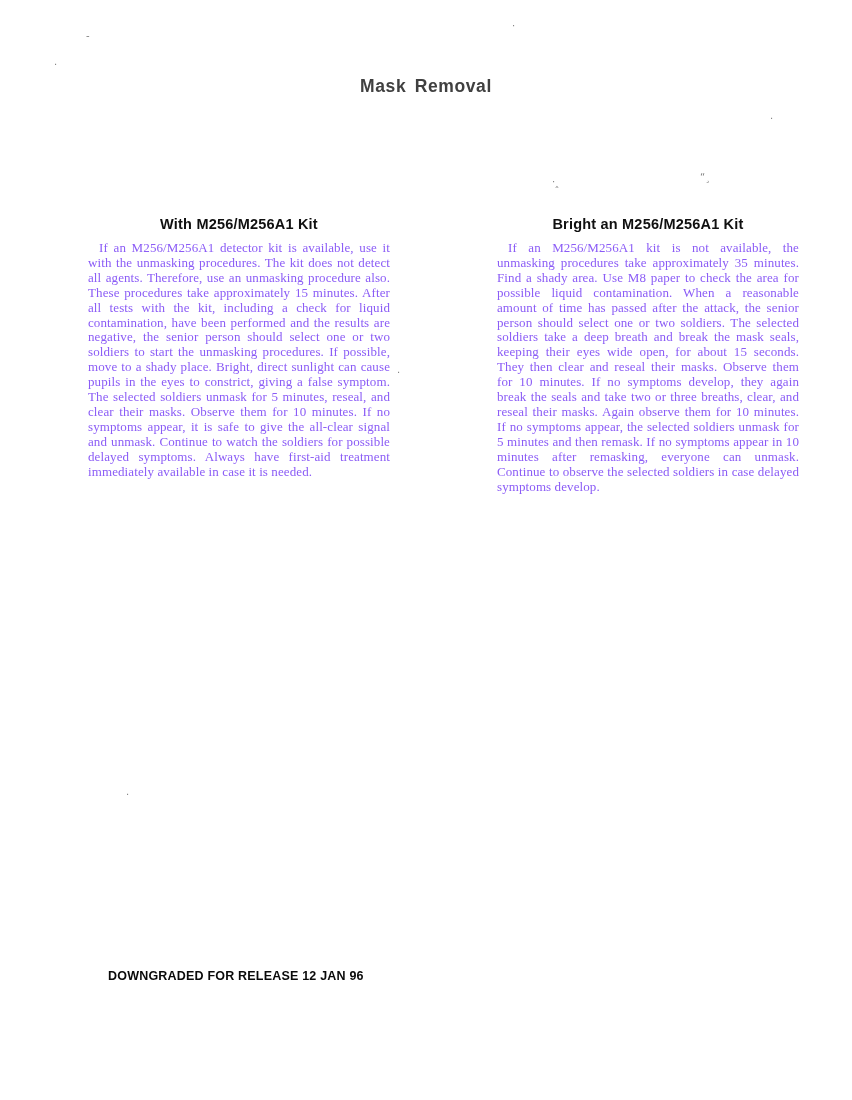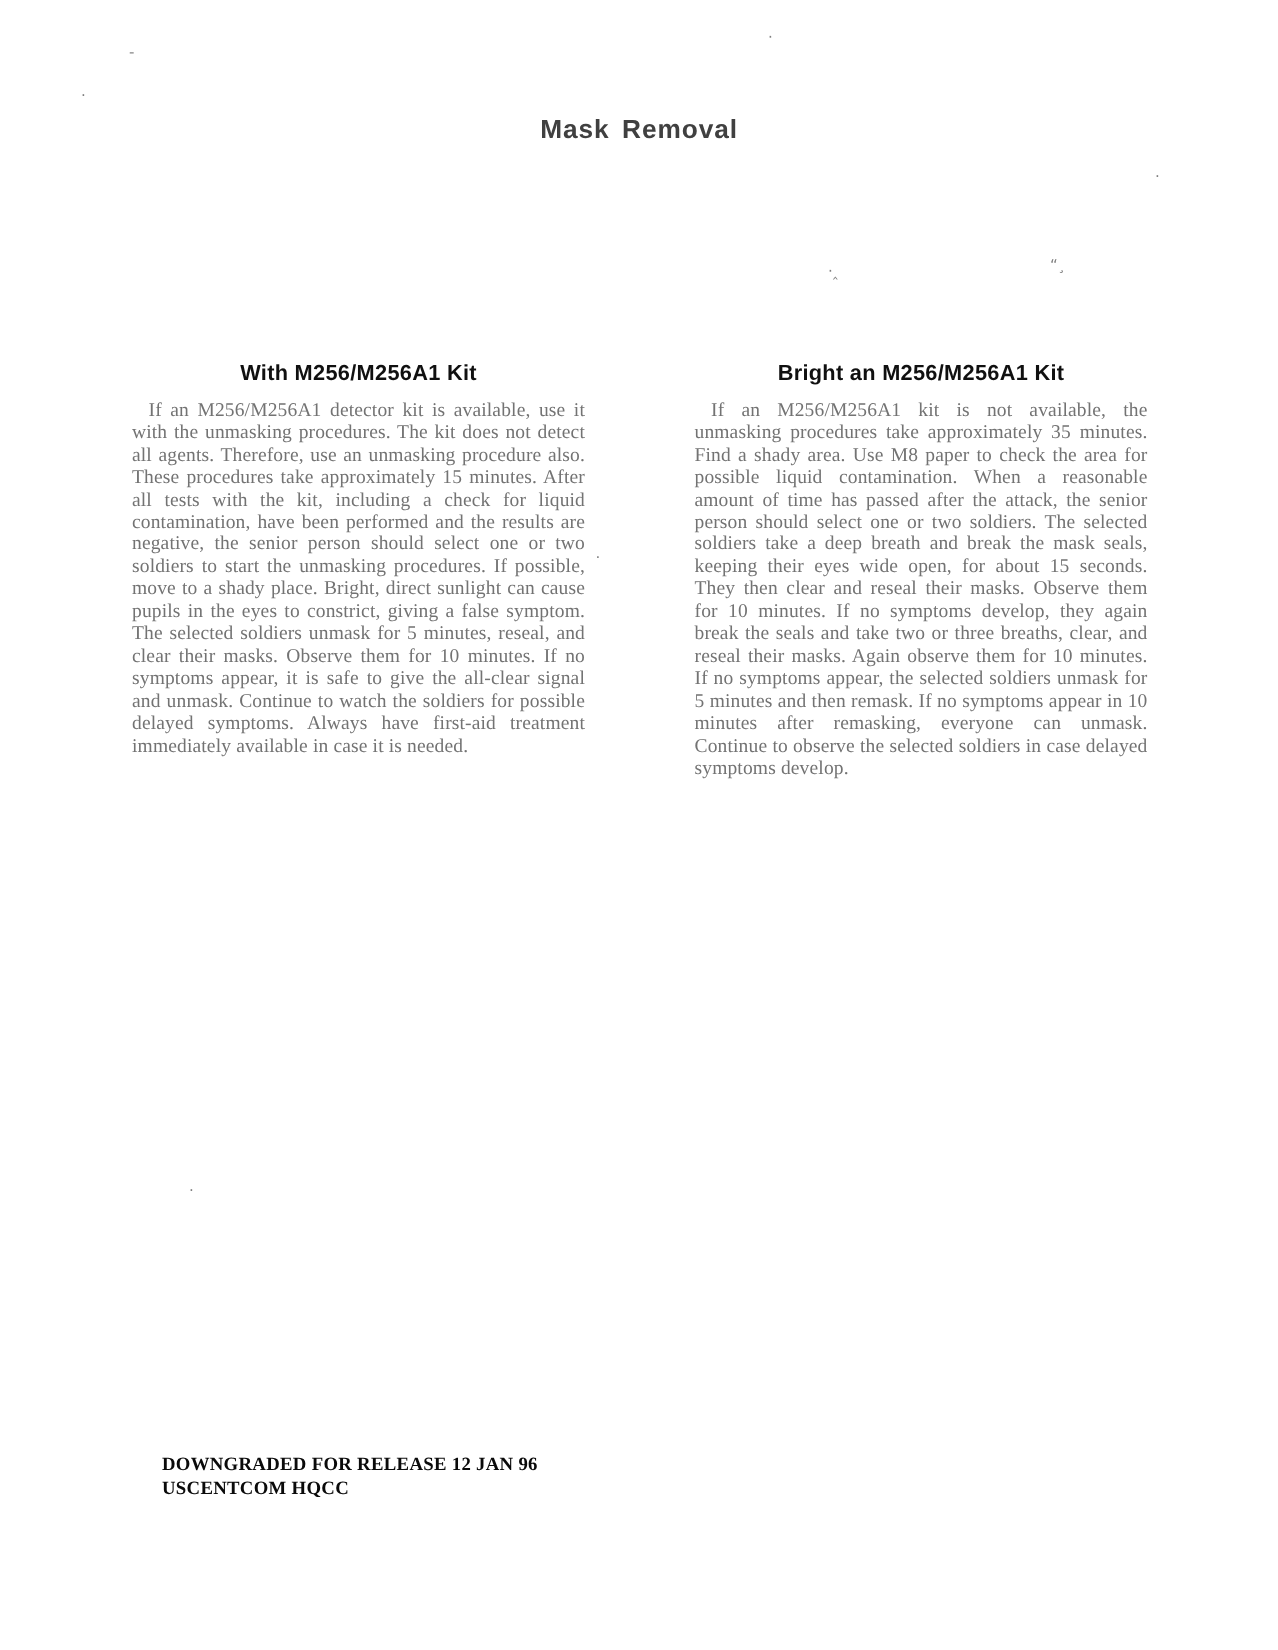--- a/index.html
+++ b/index.html
@@ -28,51 +28,51 @@
     margin: 0;
     font-family: "Liberation Sans", sans-serif;
     font-weight: bold;
     font-size: 17.5px;
     letter-spacing: 0.6px;
     word-spacing: 3px;
     color: #404040;
   }
   .columns {
     position: absolute;
-    top: 241px;
+    top: 216px;
     left: 88px;
     display: flex;
-    gap: 73px;
+    gap: 107px;
   }
   .column {
     width: 302px;
   }
   .column-heading {
     margin: 0 0 9px 0;
     font-family: "Liberation Sans", sans-serif;
     font-weight: bold;
     font-size: 14.5px;
     letter-spacing: 0.2px;
     text-align: center;
     color: #101010;
   }
   .column-body {
     margin: 0;
     font-size: 13px;
     line-height: 14.9px;
     text-align: justify;
     text-indent: 11px;
     letter-spacing: 0.1px;
-    color: #737373;
+    color: #8b5cf6;
   }
   .footer {
     position: absolute;
     left: 108px;
     top: 969px;
-    font-family: Liberation Serif, serif;
+    font-family: Liberation Sans, sans-serif;
     font-weight: bold;
     font-size: 12.5px;
     line-height: 15.5px;
     letter-spacing: 0.2px;
     color: #0a0a0a;
     white-space: nowrap;
   }
   .artifact {
     position: absolute;
     font-family: "DejaVu Sans", sans-serif;
@@ -98,21 +98,20 @@
 
     <section class="column">
       <h2 class="column-heading">Bright an M256/M256A1 Kit</h2>
       <p class="column-body">If an M256/M256A1 kit is not available, the unmasking procedures take approximately 35 minutes. Find a shady area. Use M8 paper to check the area for possible liquid contamination. When a reasonable amount of time has passed after the attack, the senior person should select one or two soldiers. The selected soldiers take a deep breath and break the mask seals, keeping their eyes wide open, for about 15 seconds. They then clear and reseal their masks. Observe them for 10 minutes. If no symptoms develop, they again break the seals and take two or three breaths, clear, and reseal their masks. Again observe them for 10 minutes. If no symptoms appear, the selected soldiers unmask for 5 minutes and then remask. If no symptoms appear in 10 minutes after remasking, everyone can unmask. Continue to observe the selected soldiers in case delayed symptoms develop.</p>
     </section>
 
   </div>
 
   <div class="footer">
     <div>DOWNGRADED FOR RELEASE 12 JAN 96</div>
-    <div>USCENTCOM HQCC</div>
   </div>
 
   <div id="artifacts">
       <span class="artifact" style="left: 86px; top: 30px;">-</span>
       <span class="artifact" style="left: 54px; top: 56px;">.</span>
       <span class="artifact" style="left: 552px; top: 176px;">·‸</span>
       <span class="artifact" style="left: 700px; top: 172px;">“¸</span>
       <span class="artifact" style="left: 512px; top: 20px;">·</span>
       <span class="artifact" style="left: 770px; top: 110px;">.</span>
       <span class="artifact" style="left: 397px; top: 364px;">.</span>

